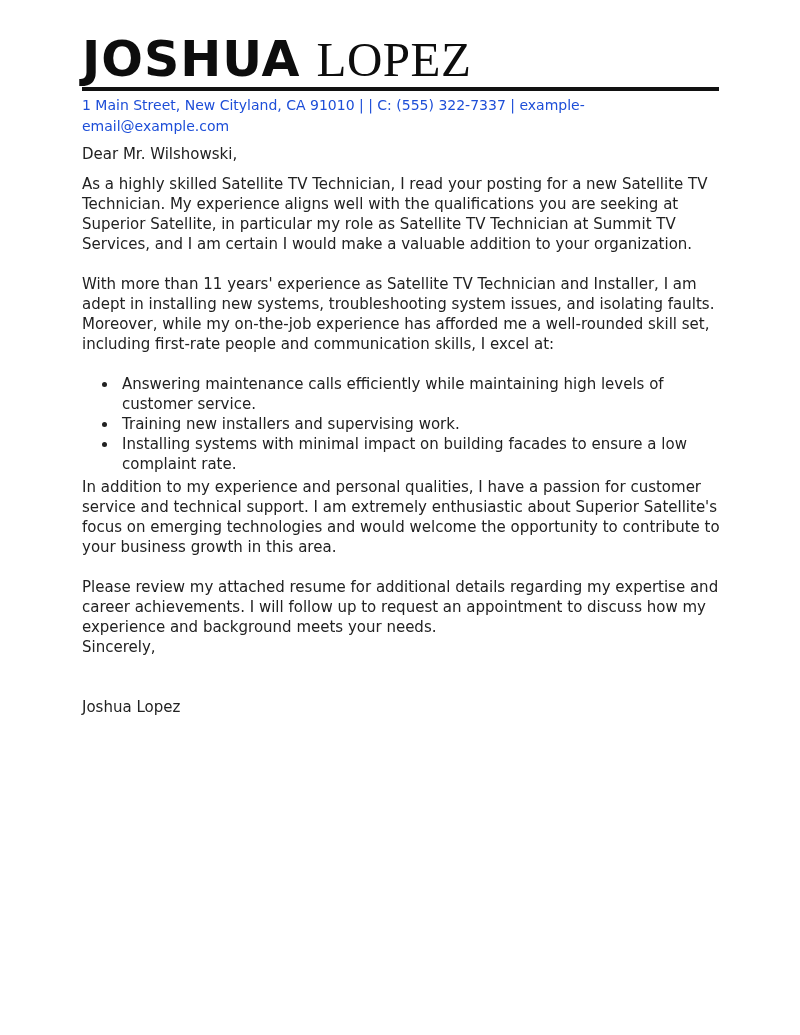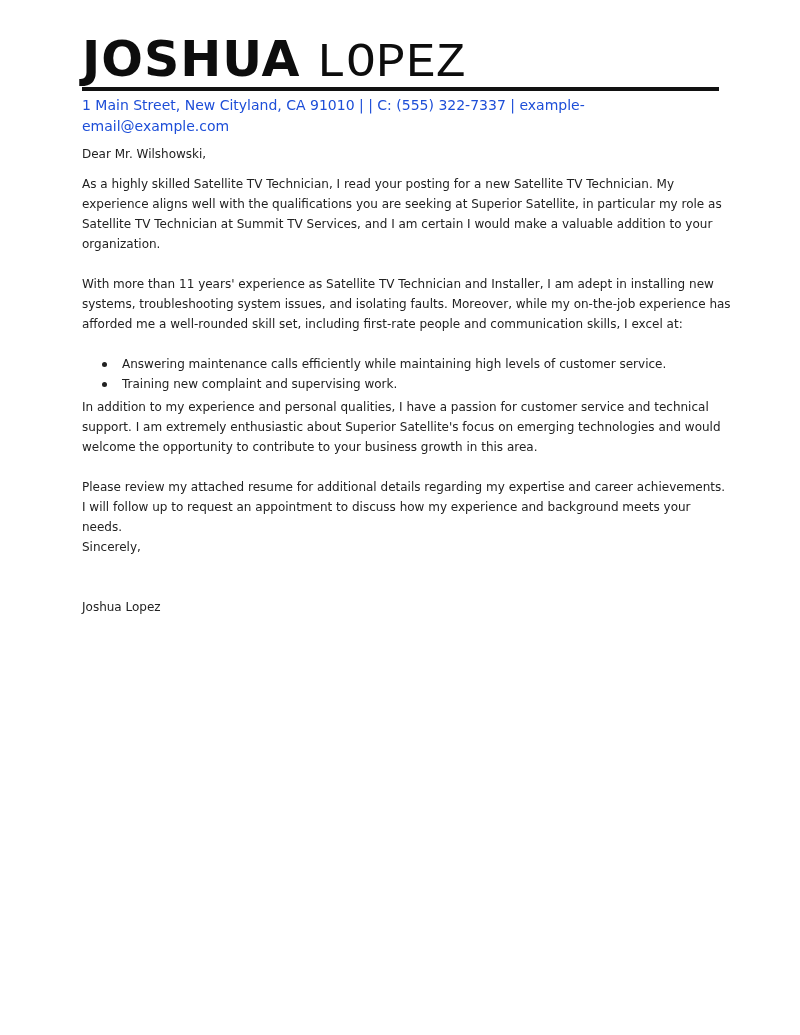--- a/index.html
+++ b/index.html
@@ -30,21 +30,21 @@
       letter-spacing: 0.5px;
       white-space: nowrap;
       color: #0d0d0d;
     }
     .name .first {
       font-weight: bold;
       letter-spacing: 1px;
     }
     .name .last {
       font-weight: normal;
-      font-family: Liberation Mono, monospace;
+      font-family: Liberation Serif, serif;
       letter-spacing: 0.5px;
       text-align: center;
     }
     .rule {
       position: absolute;
       left: 0;
       top: 87px;
       width: 637px;
       height: 4px;
       background: #111111;
@@ -56,21 +56,21 @@
       width: 560px;
       font-size: 14px;
       line-height: 21px;
       color: #1d4ed8;
     }
     .body-text {
       position: absolute;
       left: 0;
       top: 144px;
       width: 650px;
-      font-size: 12px;
+      font-size: 15px;
       line-height: 20px;
       color: #222;
     }
     .body-text p {
       margin: 0;
     }
     .salutation { margin-bottom: 10px !important; }
     .para { margin-bottom: 20px !important; }
     .para-tight { margin-bottom: 0 !important; }
     ul.skills {
@@ -112,21 +112,25 @@
     <p class="salutation">Dear Mr. Wilshowski,</p>
     <p class="para">As a highly skilled Satellite TV Technician, I read your posting for a new Satellite TV Technician. My experience aligns well with the qualifications you are seeking at Superior Satellite, in particular my role as Satellite TV Technician at Summit TV Services, and I am certain I would make a valuable addition to your organization.</p>
     <p class="para">With more than 11 years' experience as Satellite TV Technician and Installer, I am adept in installing new systems, troubleshooting system issues, and isolating faults. Moreover, while my on-the-job experience has afforded me a well-rounded skill set, including first-rate people and communication skills, I excel at:</p>
     <ul class="skills">
       <li>
         <span class="bullet"></span>
         <span>Answering maintenance calls efficiently while maintaining high levels of customer service.</span>
       </li>
       <li>
         <span class="bullet"></span>
-        <span>Training new complaint and supervising work.</span>
+        <span>Training new installers and supervising work.</span>
+      </li>
+      <li>
+        <span class="bullet"></span>
+        <span>Installing systems with minimal impact on building facades to ensure a low complaint rate.</span>
       </li>
     </ul>
     <p class="para">In addition to my experience and personal qualities, I have a passion for customer service and technical support. I am extremely enthusiastic about Superior Satellite's focus on emerging technologies and would welcome the opportunity to contribute to your business growth in this area.</p>
     <p class="para-tight">Please review my attached resume for additional details regarding my expertise and career achievements. I will follow up to request an appointment to discuss how my experience and background meets your needs.</p>
     <p class="signoff">Sincerely,</p>
     <p>Joshua Lopez</p>
   </div>
 </div>
 
 </body></html>

